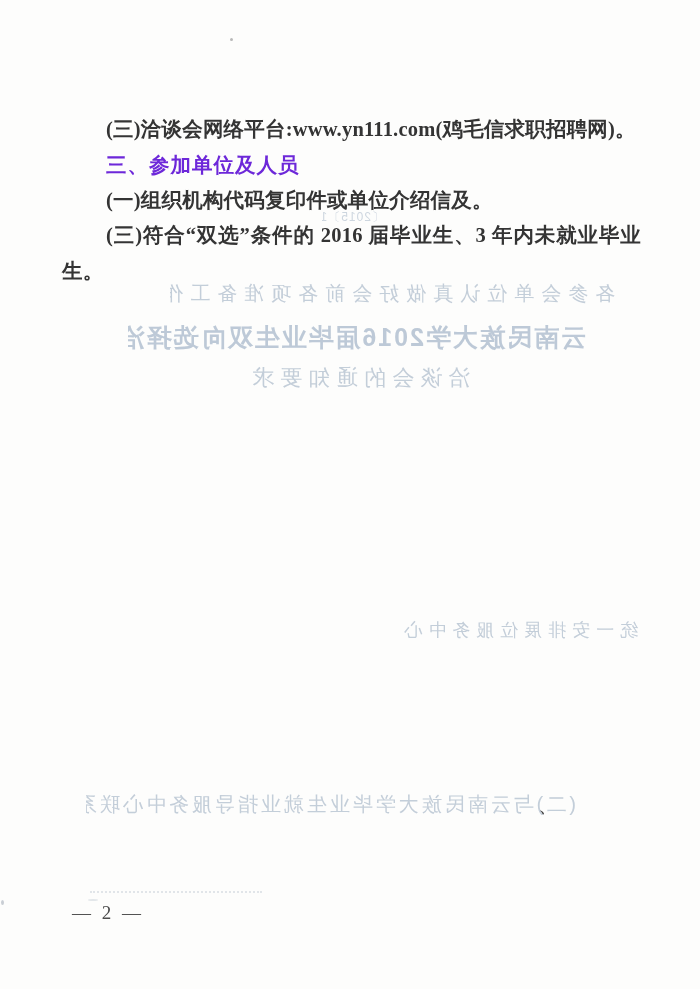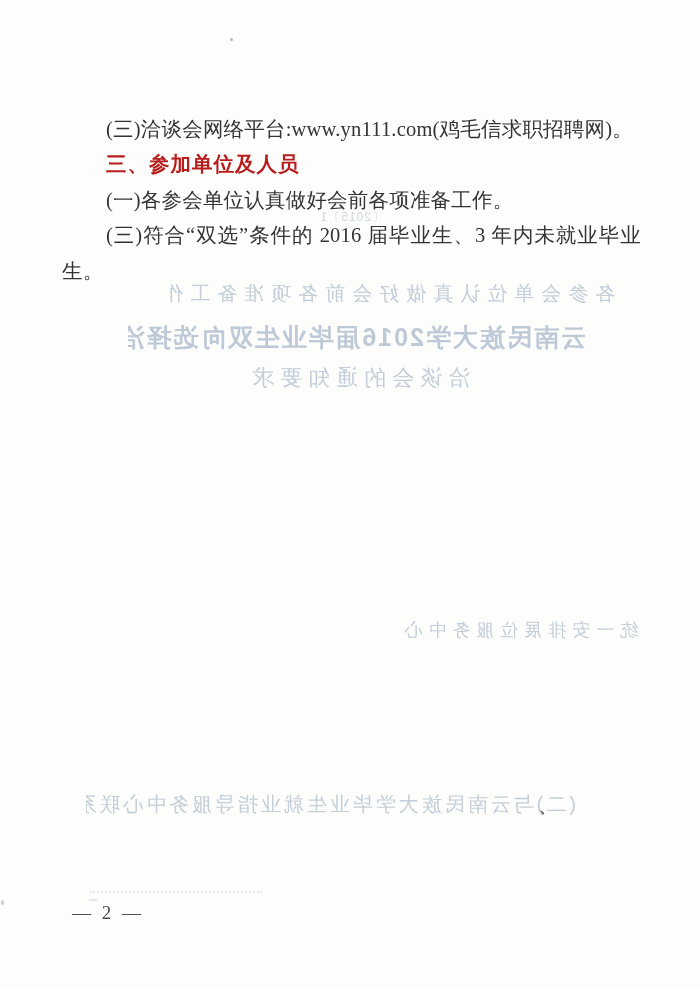--- a/index.html
+++ b/index.html
@@ -7,24 +7,24 @@
     width:700px;height:989px;position:relative;overflow:hidden;
     background:#fdfdfc;
     font-family:"Liberation Serif","DejaVu Serif",serif;
   }
   .doc{
     position:absolute;left:62px;top:112px;width:579px;
     font-size:20.5px;line-height:35.4px;color:#343434;
     text-align:justify;
     letter-spacing:0.2px;
   }
-  .para{margin:0;text-indent:2.15em;}
+  .para{margin:0;text-indent:2.15em;font-weight:bold;}
   .heading{
-    font-weight:bold;color:#b91c1c;
-    font-family:Liberation Serif, serif;
+    font-weight:bold;color:#6d28d9;
+    font-family:Liberation Sans, sans-serif;
     letter-spacing:1px;
   }
   .footer{
     position:absolute;left:72px;top:902px;
     font-size:19px;color:#4c4c4c;letter-spacing:3px;
     font-family:"Liberation Serif","DejaVu Serif",serif;
   }
   
   .bleed{
     position:absolute;transform:scaleX(-1);
@@ -60,21 +60,21 @@
   <div class="bleed b1">各参会单位认真做好会前各项准备工作</div>
   <div class="bleed b2">云南民族大学2016届毕业生双向选择洽谈会</div>
   <div class="bleed b3">洽谈会的通知要求</div>
   <div class="bleed b4">统一安排展位服务中心</div>
   <div class="bleed b5">(二)与云南民族大学毕业生就业指导服务中心联系报到</div>
   <div class="dark-mark">、</div>
 
   <div class="doc">
     <p class="para">(三)洽谈会网络平台:www.yn111.com(鸡毛信求职招聘网)。</p>
     <p class="para heading">三、参加单位及人员</p>
-    <p class="para">(一)各参会单位认真做好会前各项准备工作。</p>
+    <p class="para">(一)组织机构代码复印件或单位介绍信及。</p>
     <p class="para">(三)符合“双选”条件的 2016 届毕业生、3 年内未就业毕业生。</p>
   </div>
 
   <div class="dots"></div>
   <div class="speck s1"></div>
   <div class="speck s2"></div>
   <div class="speck s3"></div>
 
   <div class="footer">— 2 —</div>
 

